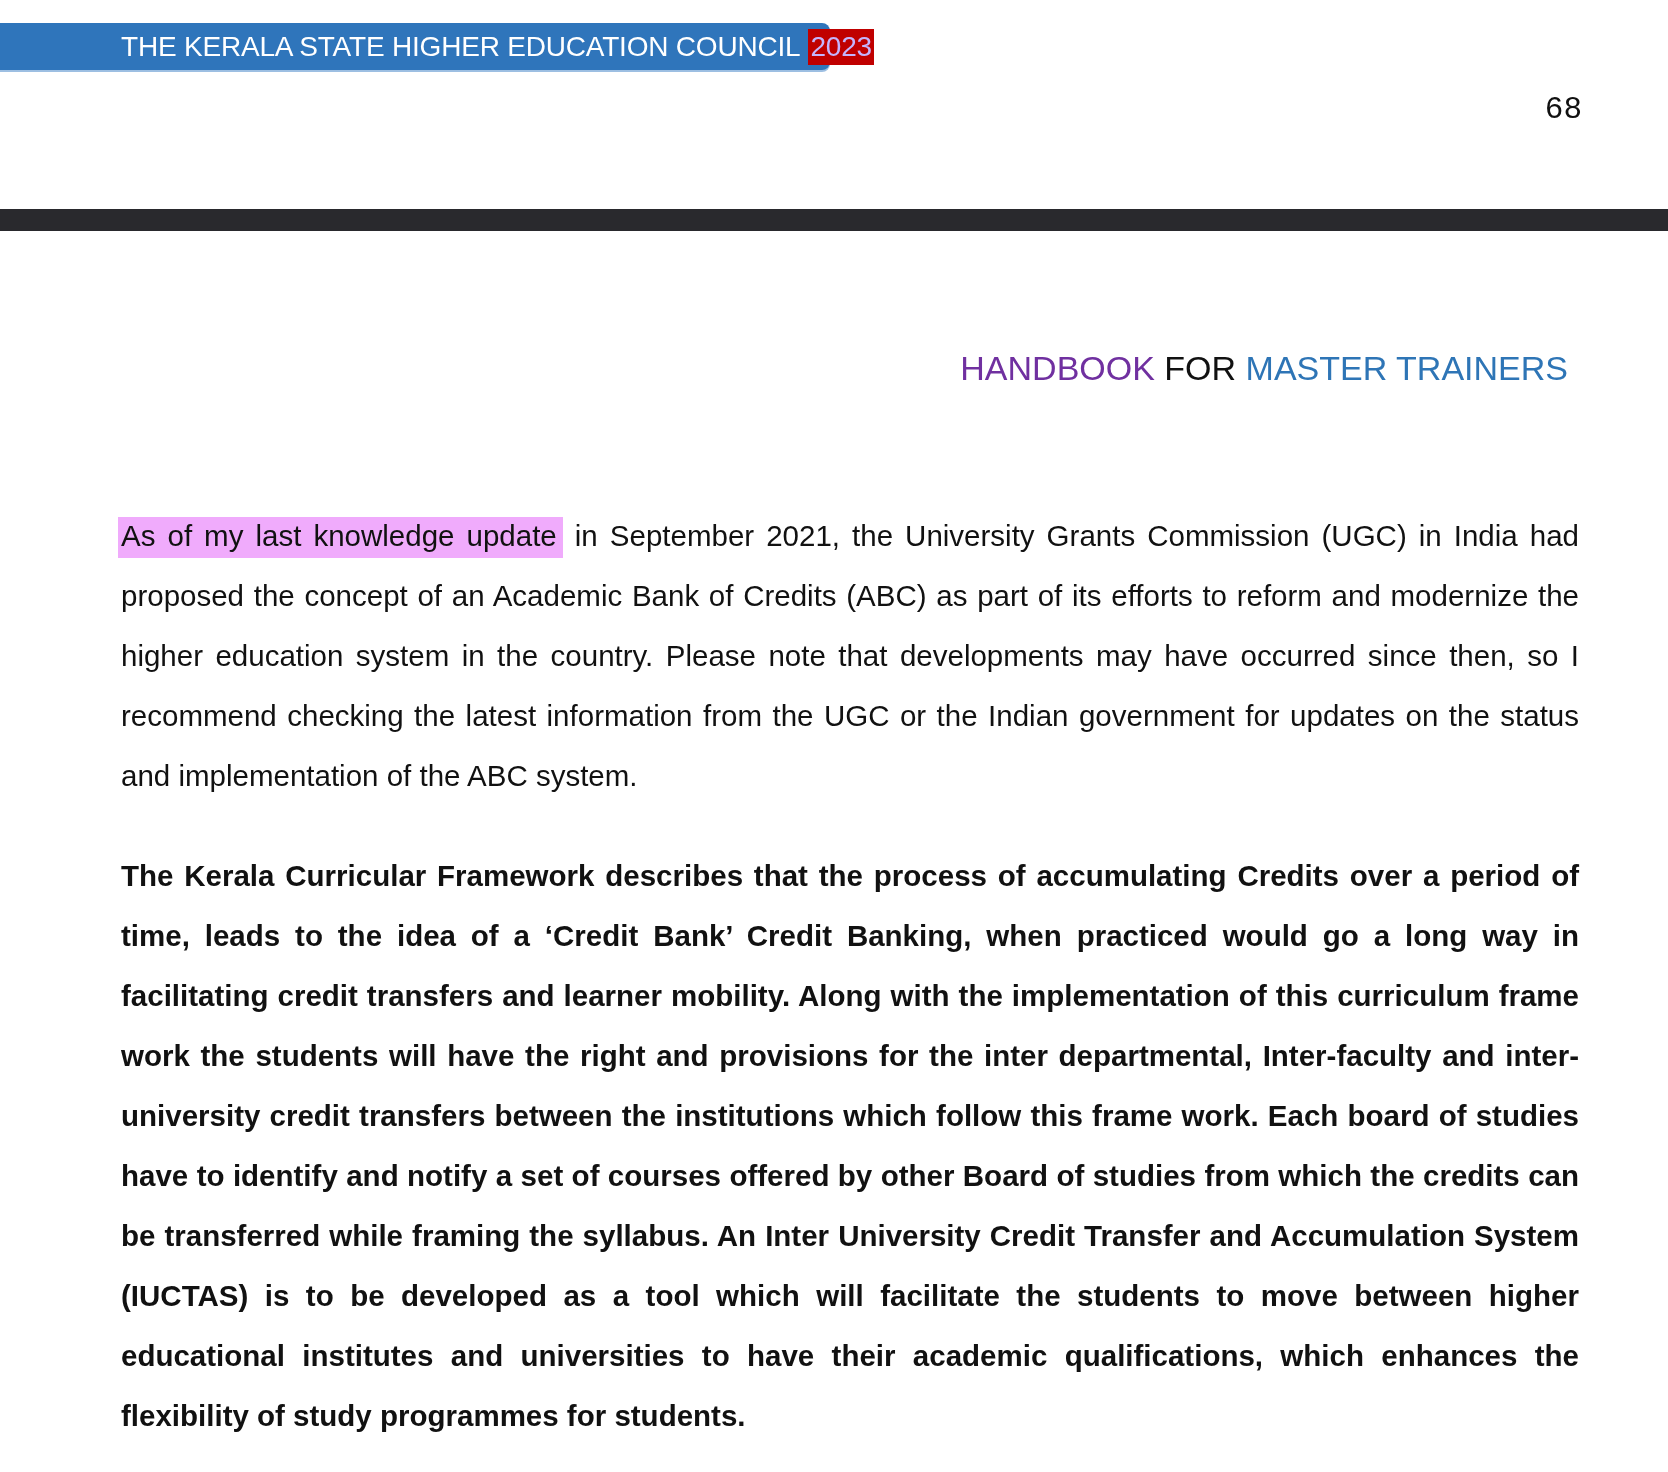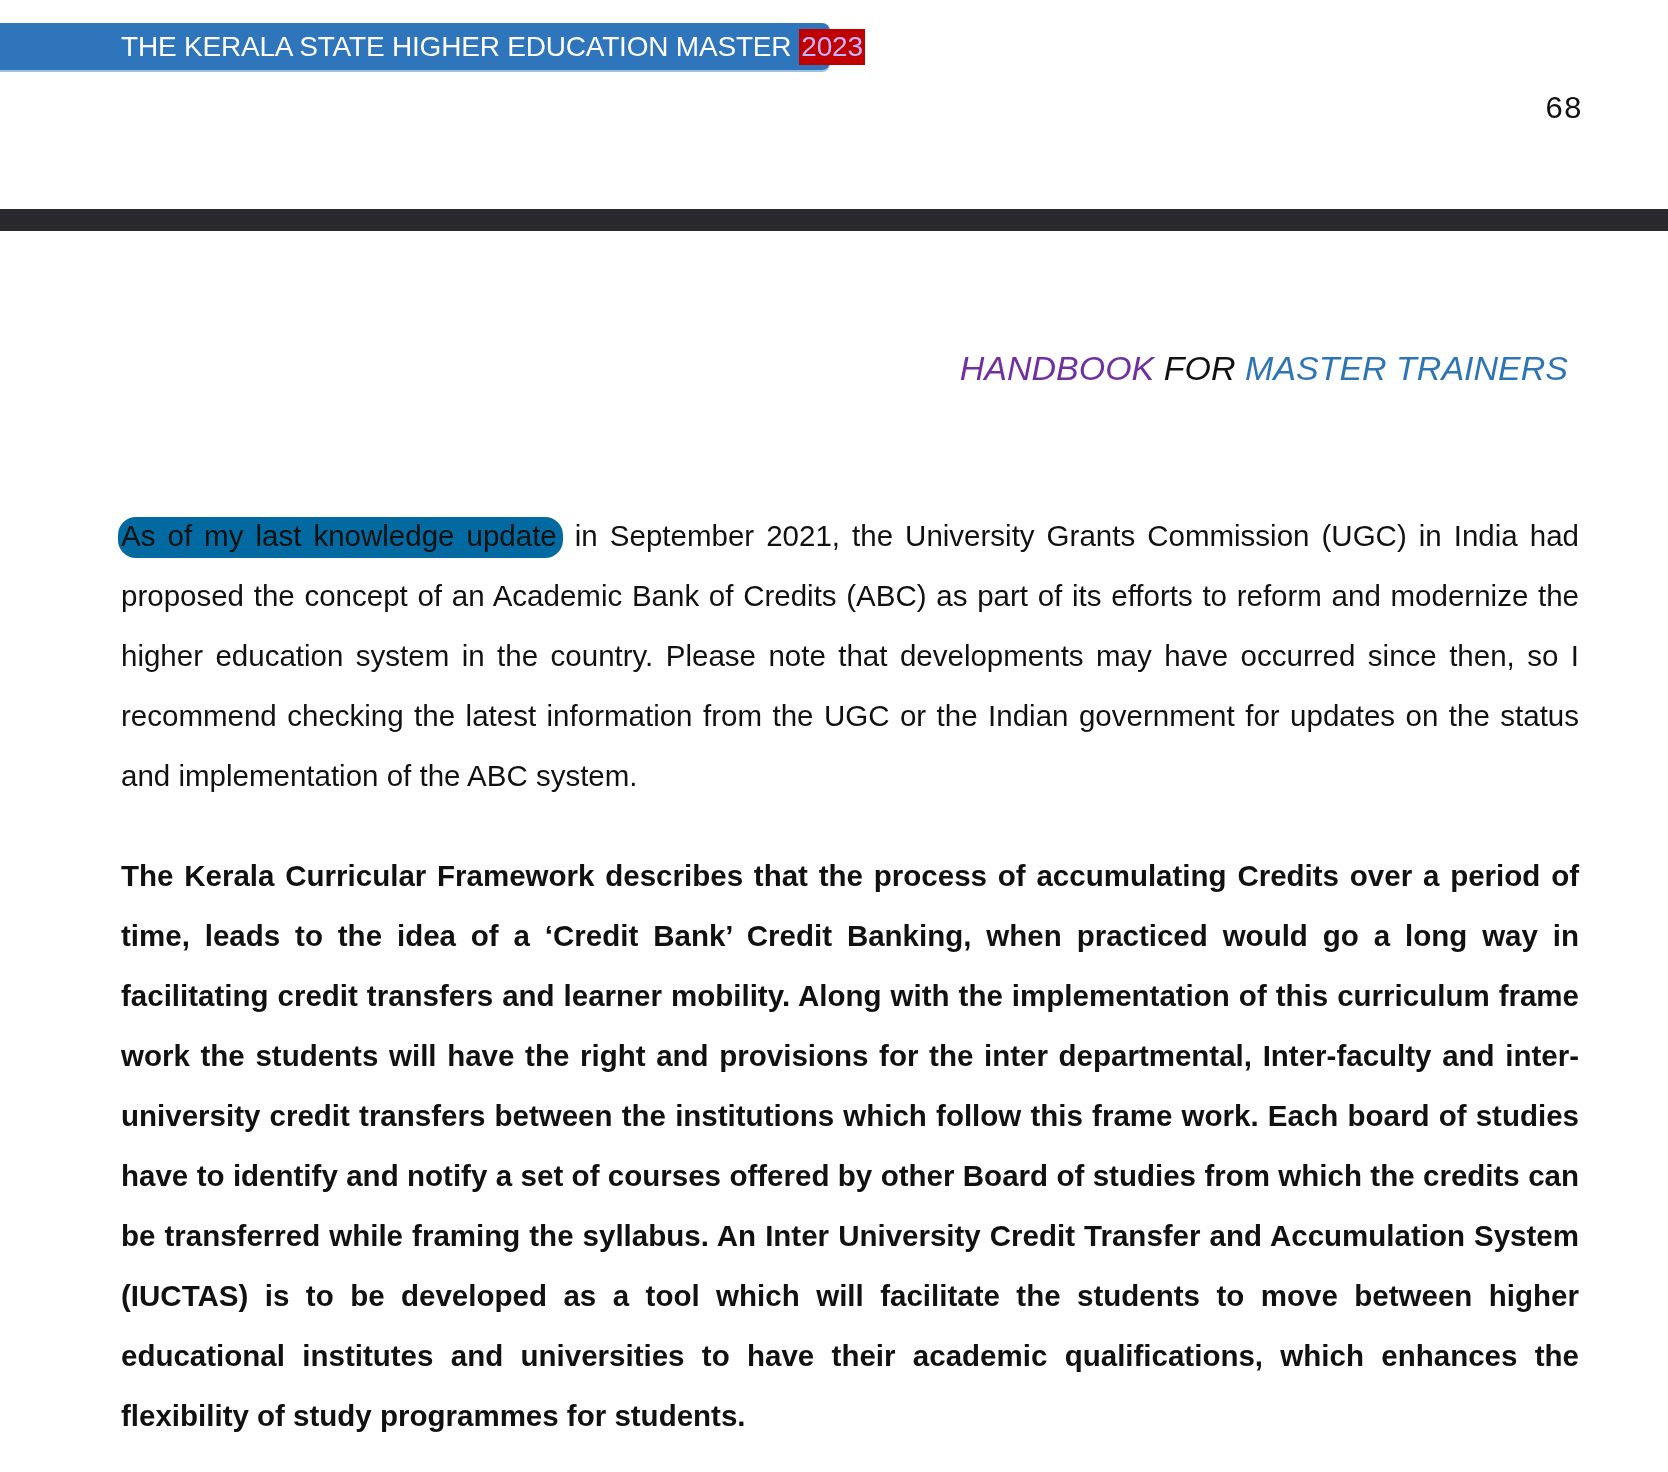--- a/index.html
+++ b/index.html
@@ -63,21 +63,20 @@
       height: 22px;
       background: #29292d;
     }
     .handbook-title {
       position: absolute;
       right: 100px;
       top: 349px;
       font-family: "Liberation Sans", sans-serif;
       font-size: 34px;
       white-space: nowrap;
-      font-style: italic;
     }
     .handbook-title .w1 { color: #7030a0; }
     .handbook-title .w2 { color: #111111; }
     .handbook-title .w3 { color: #2e75b6; }
     .content {
       position: absolute;
       left: 121px;
       top: 506px;
       width: 1458px;
       font-family: "Liberation Sans", sans-serif;
@@ -87,32 +86,32 @@
       color: #111111;
     }
     .content p {
       margin: 0;
     }
     .content p + p {
       margin-top: 40px;
       font-weight: bold;
     }
     .highlight {
-      background: #0369a1;
-      border-radius: 18px;
+      background: #f0abfc;
+      border-radius: 0;
       padding: 2px 6px 6px 3px;
       margin-left: -3px;
     }
   </style>
 </head>
 <body>
 
 <div class="header-band"></div>
 <div class="header-title">
-  <span>THE KERALA STATE HIGHER EDUCATION MASTER</span>
+  <span>THE KERALA STATE HIGHER EDUCATION COUNCIL</span>
   <span class="header-year">2023</span>
 </div>
 
 <div class="page-number">68</div>
 
 <div class="dark-rule"></div>
 
 <div class="handbook-title">
   <span class="w1">HANDBOOK</span>
   <span class="w2">FOR</span>

